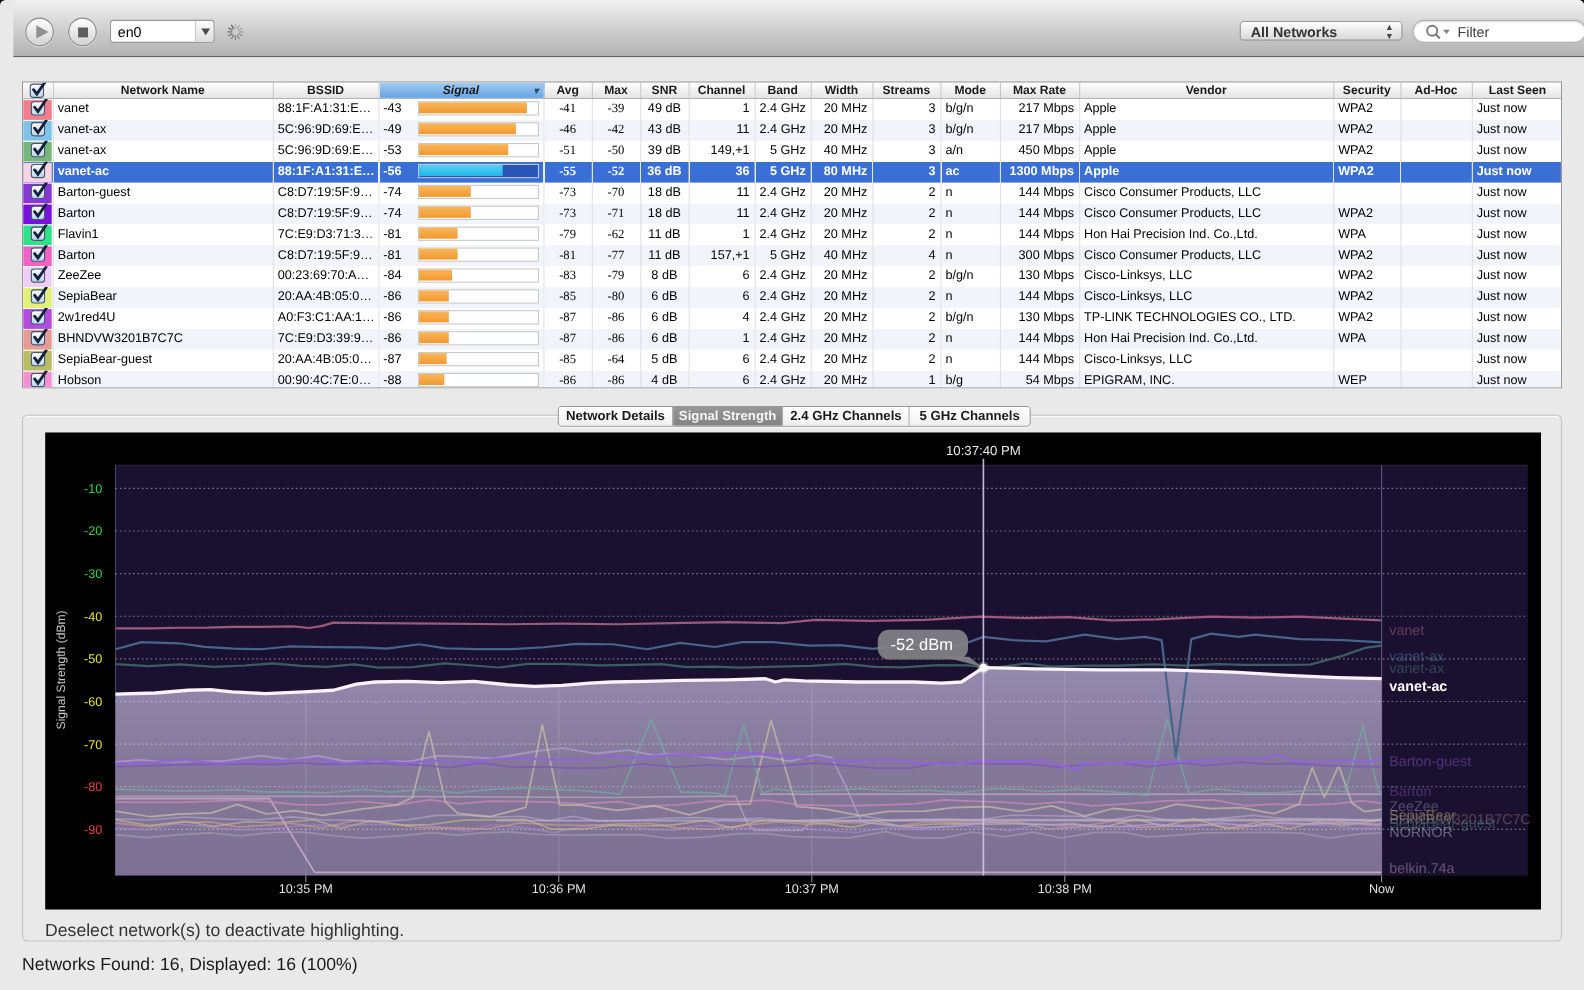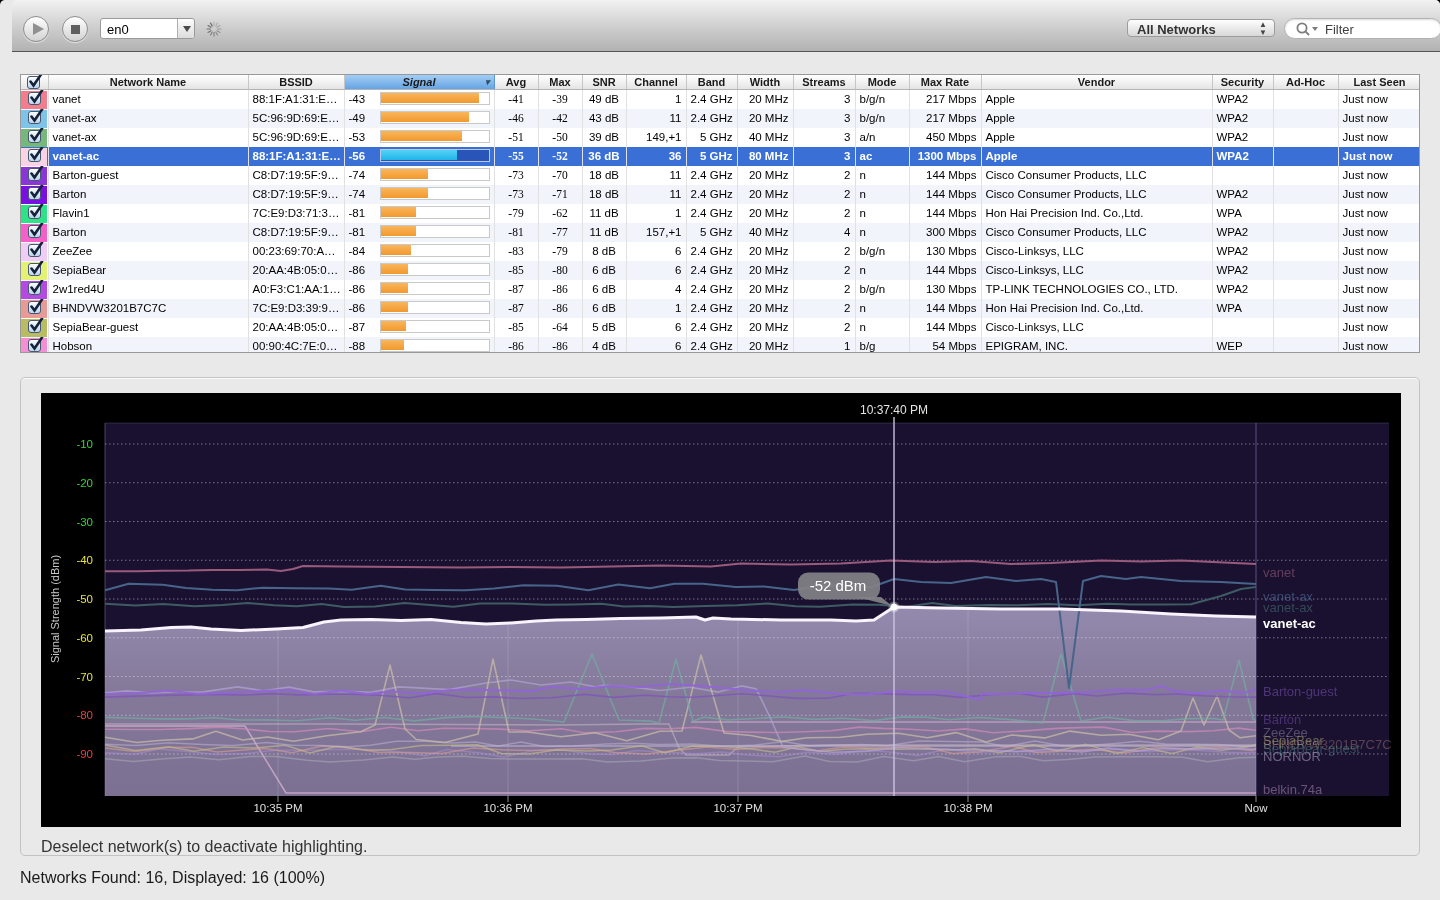--- a/index.html
+++ b/index.html
@@ -543,20 +543,26 @@
             <td class="c12">54 Mbps</td>
             <td class="c13">EPIGRAM, INC.</td>
             <td class="c14">WEP</td>
             <td class="c15"></td>
             <td class="c16">Just now</td>
           </tr>
       </tbody>
     </table>
   </div>
   <div id="panel">
+    <div id="seg">
+      <div class="segitem" style="width:104px">Network Details</div>
+      <div class="segitem segsel" style="width:100px">Signal Strength</div>
+      <div class="segitem" style="width:115px">2.4 GHz Channels</div>
+      <div class="segitem" style="width:109px;border-right:none">5 GHz Channels</div>
+    </div>
     <svg id="chart" viewBox="0 0 1360 434">
 <rect x="0" y="0" width="1360" height="434" fill="#000"></rect>
 <rect x="64" y="30" width="1284" height="373" fill="#1a1130"></rect>
 <defs>
           <clipPath id="fc">
             <polygon points="64,238 100,237 130,234.5 150,234 170,236 200,237.5 235,236 262,234.5 283,229 300,227 330,226.5 360,227.5 390,226.5 420,229.5 445,231 470,230 495,228 515,227 545,226.5 580,225.5 620,225 655,224 664,227 672,225 690,226 740,227 790,227 815,228 833,227 853,214 900,215 960,216 1020,216 1080,218 1130,221 1175,223 1215,224 1215,403 64,403"></polygon>
           </clipPath>
           <linearGradient id="fg" x1="0" y1="0" x2="0" y2="1">
             <stop offset="0" stop-color="#948aae"></stop>
             <stop offset="0.45" stop-color="#847999"></stop>

